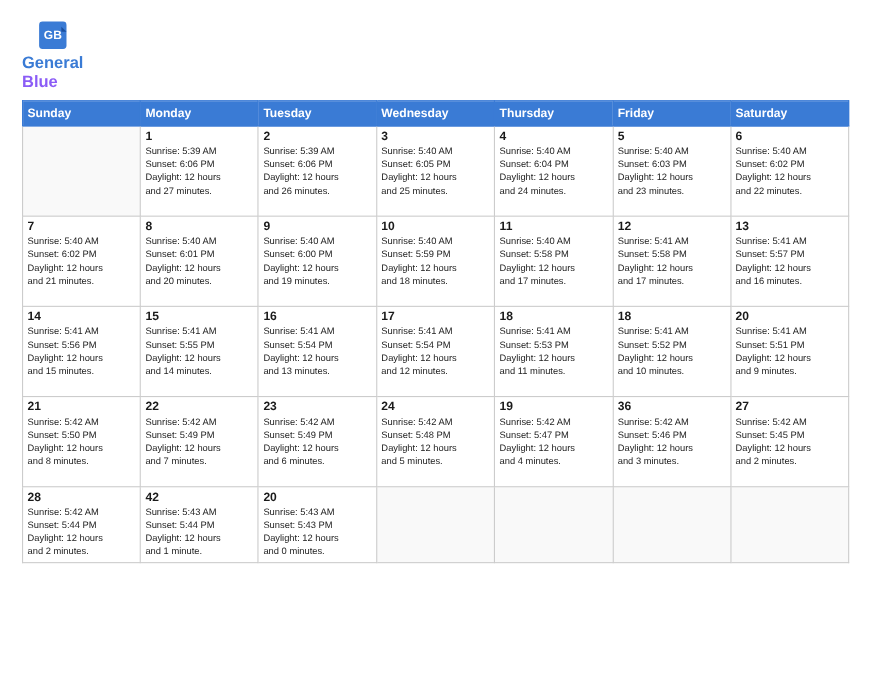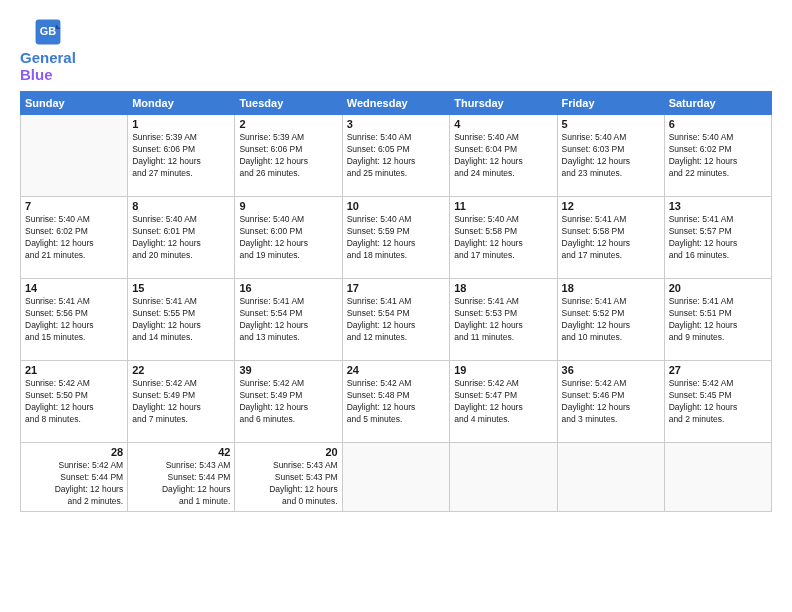--- a/index.html
+++ b/index.html
@@ -83,21 +83,20 @@
     .day-info {
       font-size: 8.5px;
       color: #222;
       line-height: 1.4;
     }
     .empty-cell {
       background: #f9f9f9;
     }
     tr:last-child td {
       height: 68px;
-      text-align: right;
     }
   </style>
 </head>
 <body>
 
 <div class="page">
   <div class="header">
     <div class="logo">
       <svg class="logo-icon" viewBox="0 0 36 36">
         <rect x="2" y="2" width="32" height="32" rx="4" fill="#3a7bd5"></rect>
@@ -288,21 +287,21 @@
 and 8 minutes.</div>
           </td>
           <td>
             <div class="day-num">22</div>
             <div class="day-info" style="white-space: pre-line;">Sunrise: 5:42 AM
 Sunset: 5:49 PM
 Daylight: 12 hours
 and 7 minutes.</div>
           </td>
           <td>
-            <div class="day-num">39</div>
+            <div class="day-num">23</div>
             <div class="day-info" style="white-space: pre-line;">Sunrise: 5:42 AM
 Sunset: 5:49 PM
 Daylight: 12 hours
 and 6 minutes.</div>
           </td>
           <td>
             <div class="day-num">24</div>
             <div class="day-info" style="white-space: pre-line;">Sunrise: 5:42 AM
 Sunset: 5:48 PM
 Daylight: 12 hours

